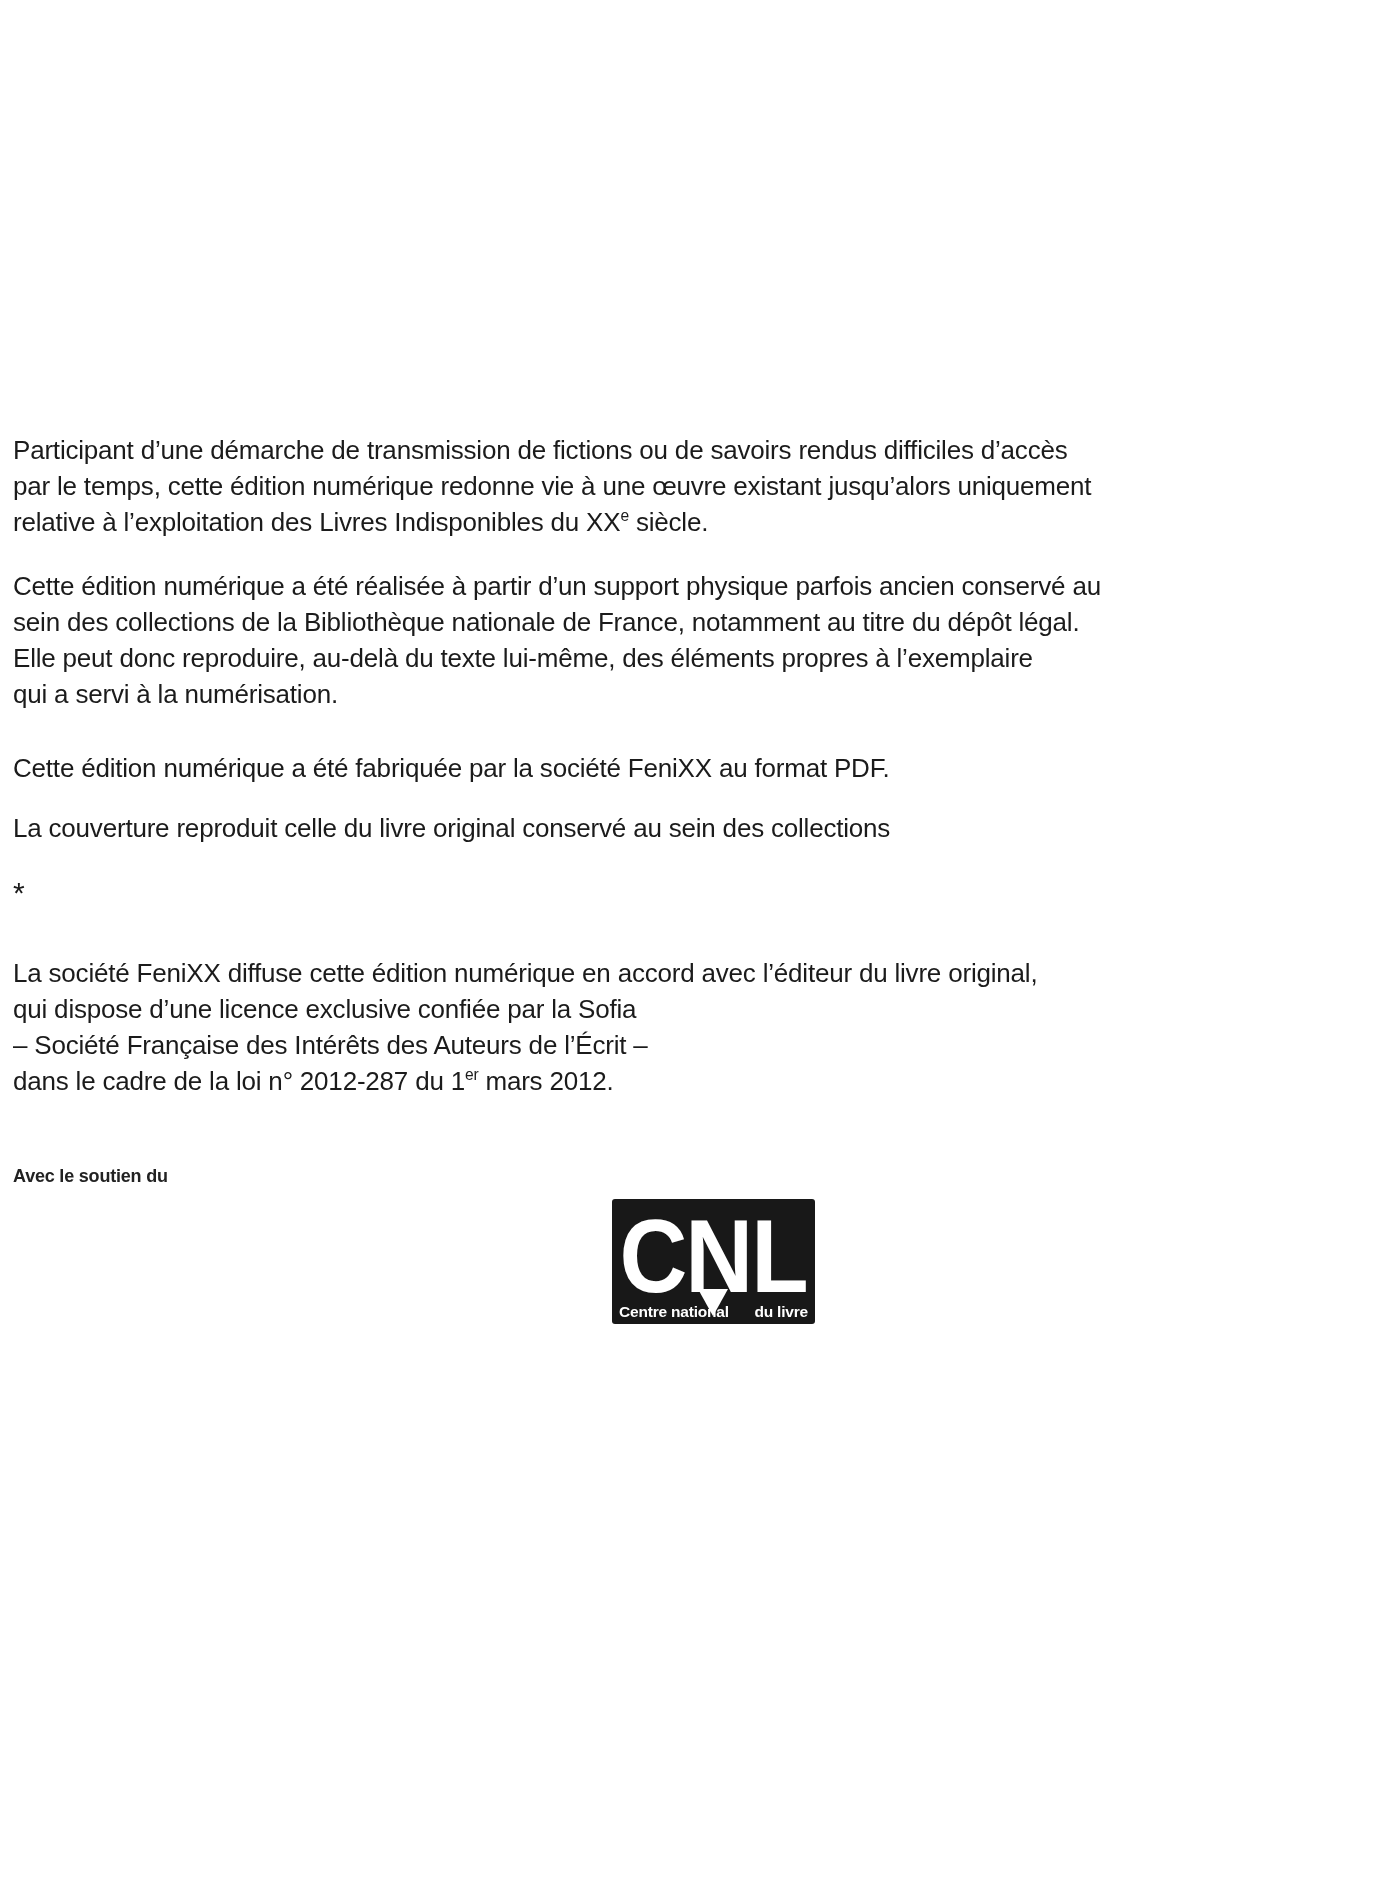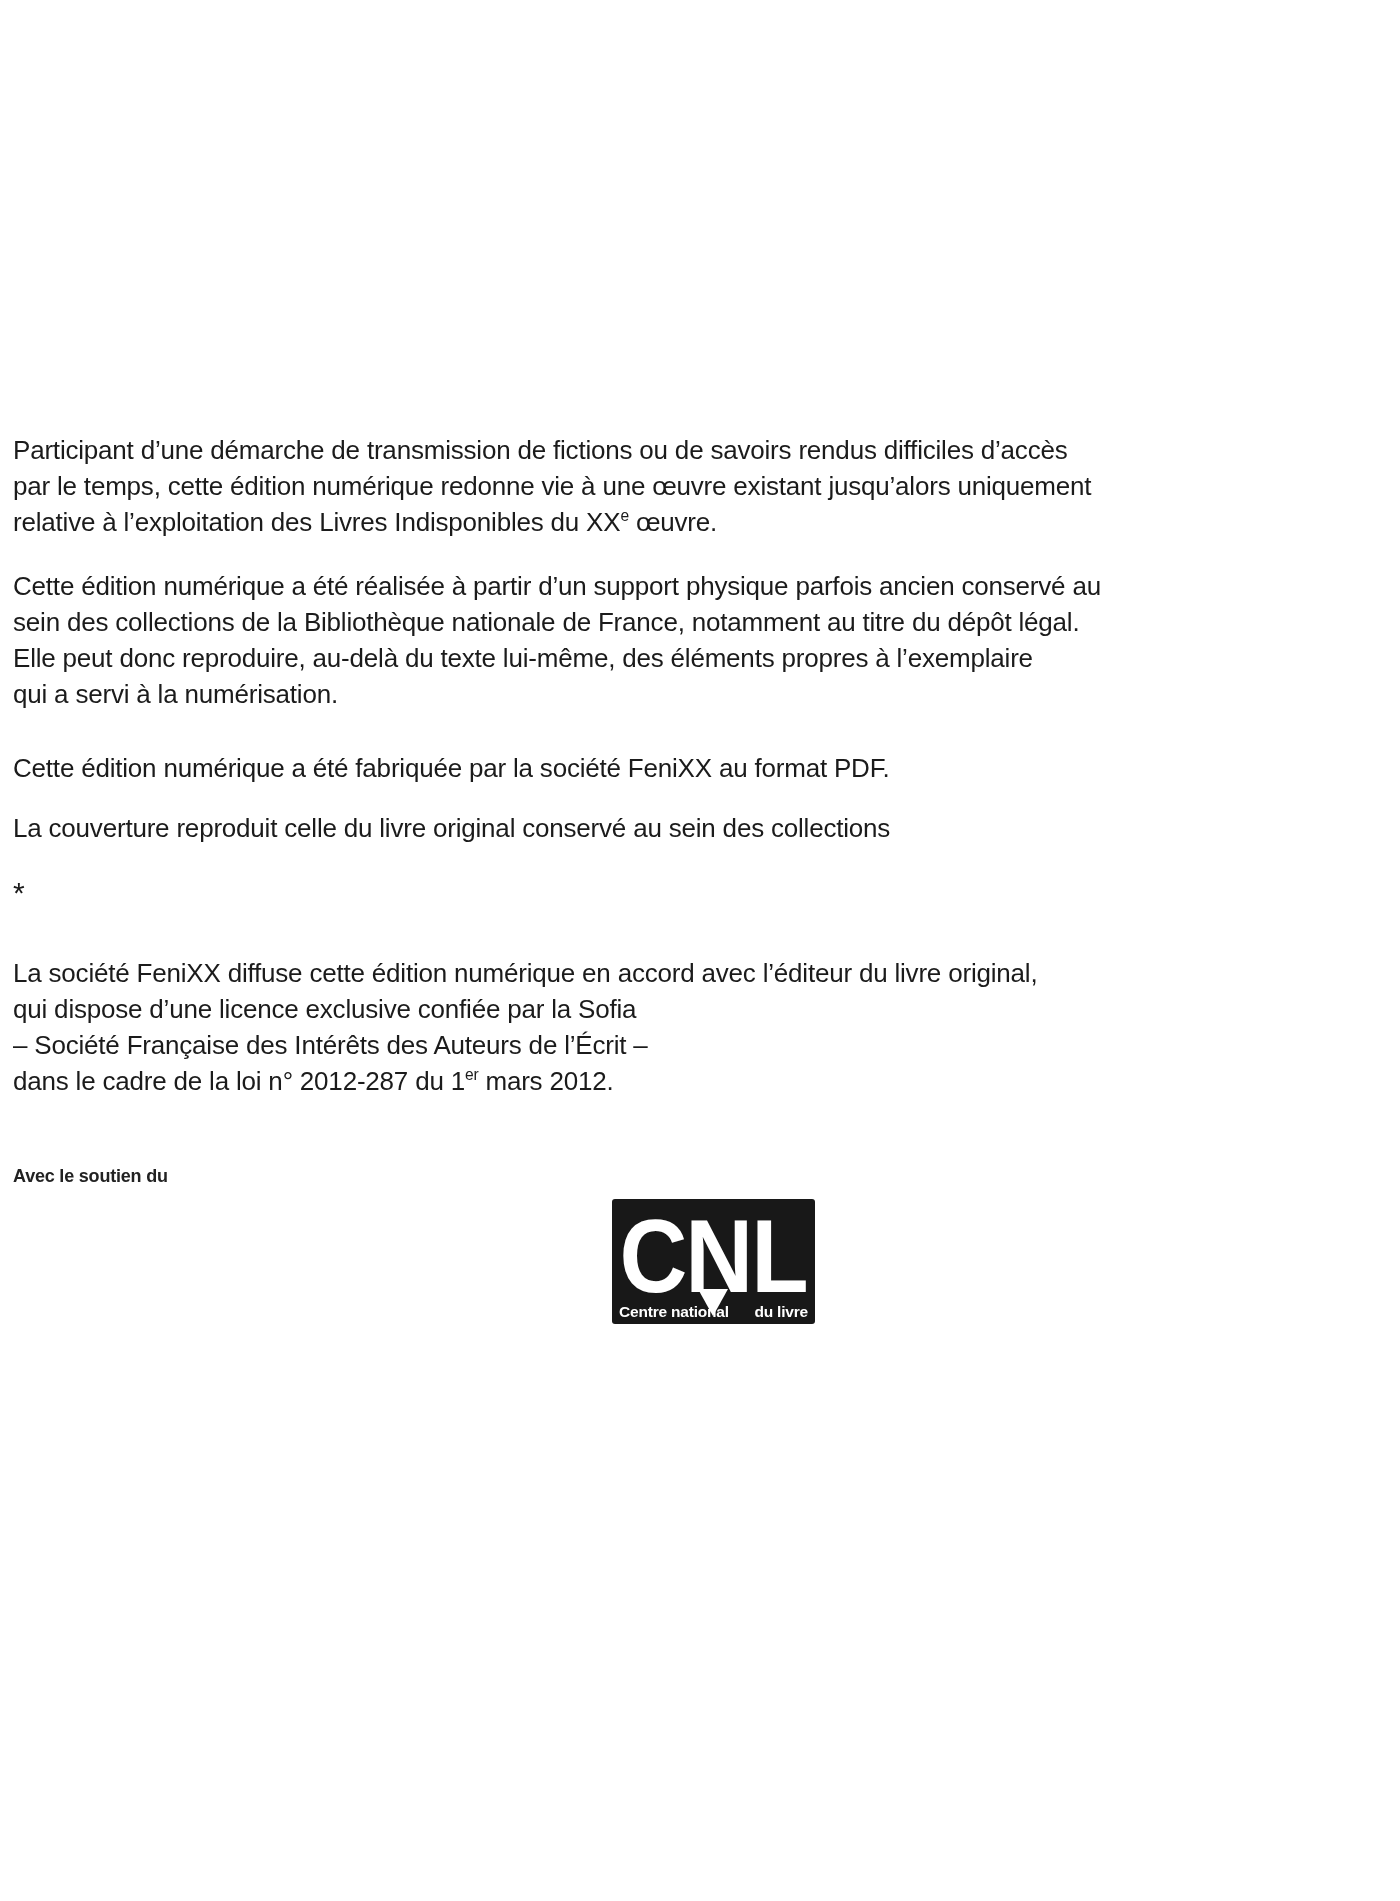--- a/index.html
+++ b/index.html
@@ -66,21 +66,21 @@
 </head>
 <body>
 
 <main class="page">
   <div class="content">
 
     <section id="paragraphs-root">
         <div class="paragraph" id="p1">
           <div class="line"><span>Participant d’une démarche de transmission de fictions ou de savoirs rendus difficiles d’accès</span></div>
           <div class="line"><span>par le temps, cette édition numérique redonne vie à une œuvre existant jusqu’alors uniquement</span></div>
-          <div class="line"><span>relative à l’exploitation des Livres Indisponibles du XX</span><sup>e</sup><span> œuvre.</span></div>
+          <div class="line"><span>relative à l’exploitation des Livres Indisponibles du XX</span><sup>e</sup><span> siècle.</span></div>
         </div>
         <div class="paragraph" id="p2">
           <div class="line"><span>Cette édition numérique a été réalisée à partir d’un support physique parfois ancien conservé au</span></div>
           <div class="line"><span>sein des collections de la Bibliothèque nationale de France, notamment au titre du dépôt légal.</span></div>
           <div class="line"><span>Elle peut donc reproduire, au-delà du texte lui-même, des éléments propres à l’exemplaire</span></div>
           <div class="line"><span>qui a servi à la numérisation.</span></div>
         </div>
         <div class="paragraph" id="p3">
           <div class="line"><span>Cette édition numérique a été fabriquée par la société FeniXX au format PDF.</span></div>
         </div>

